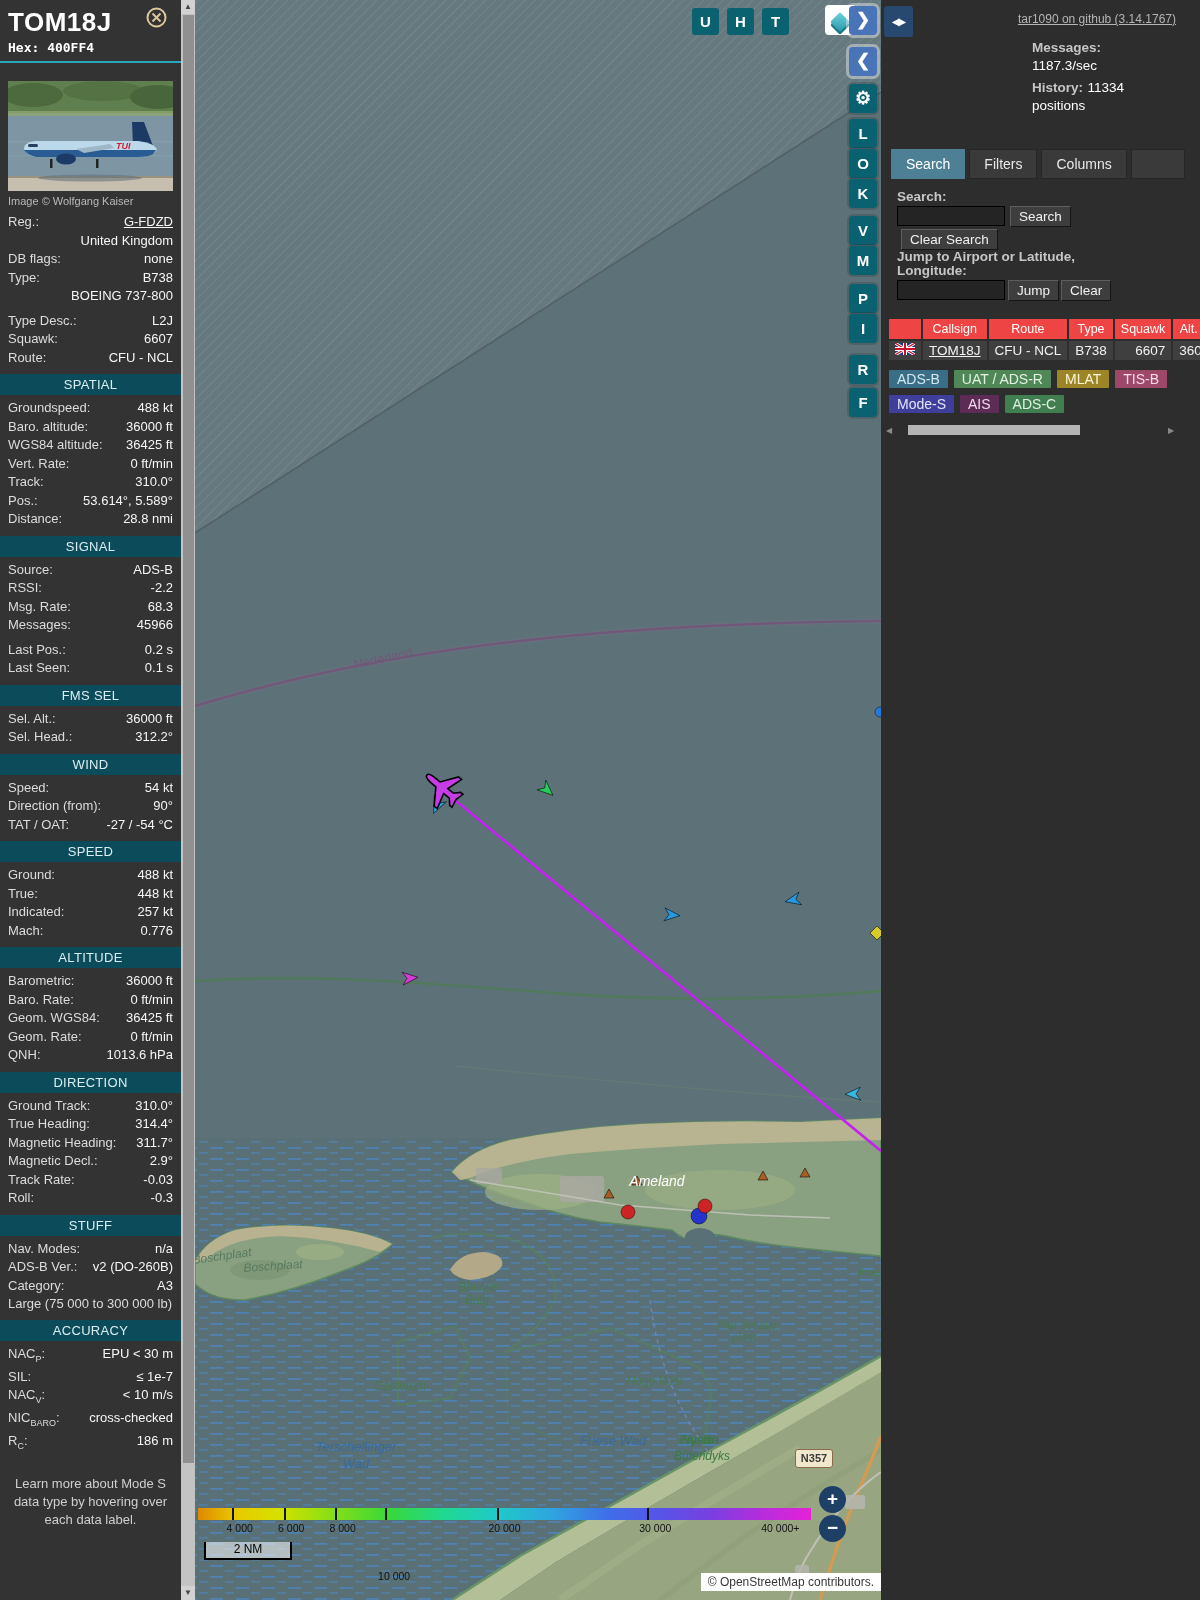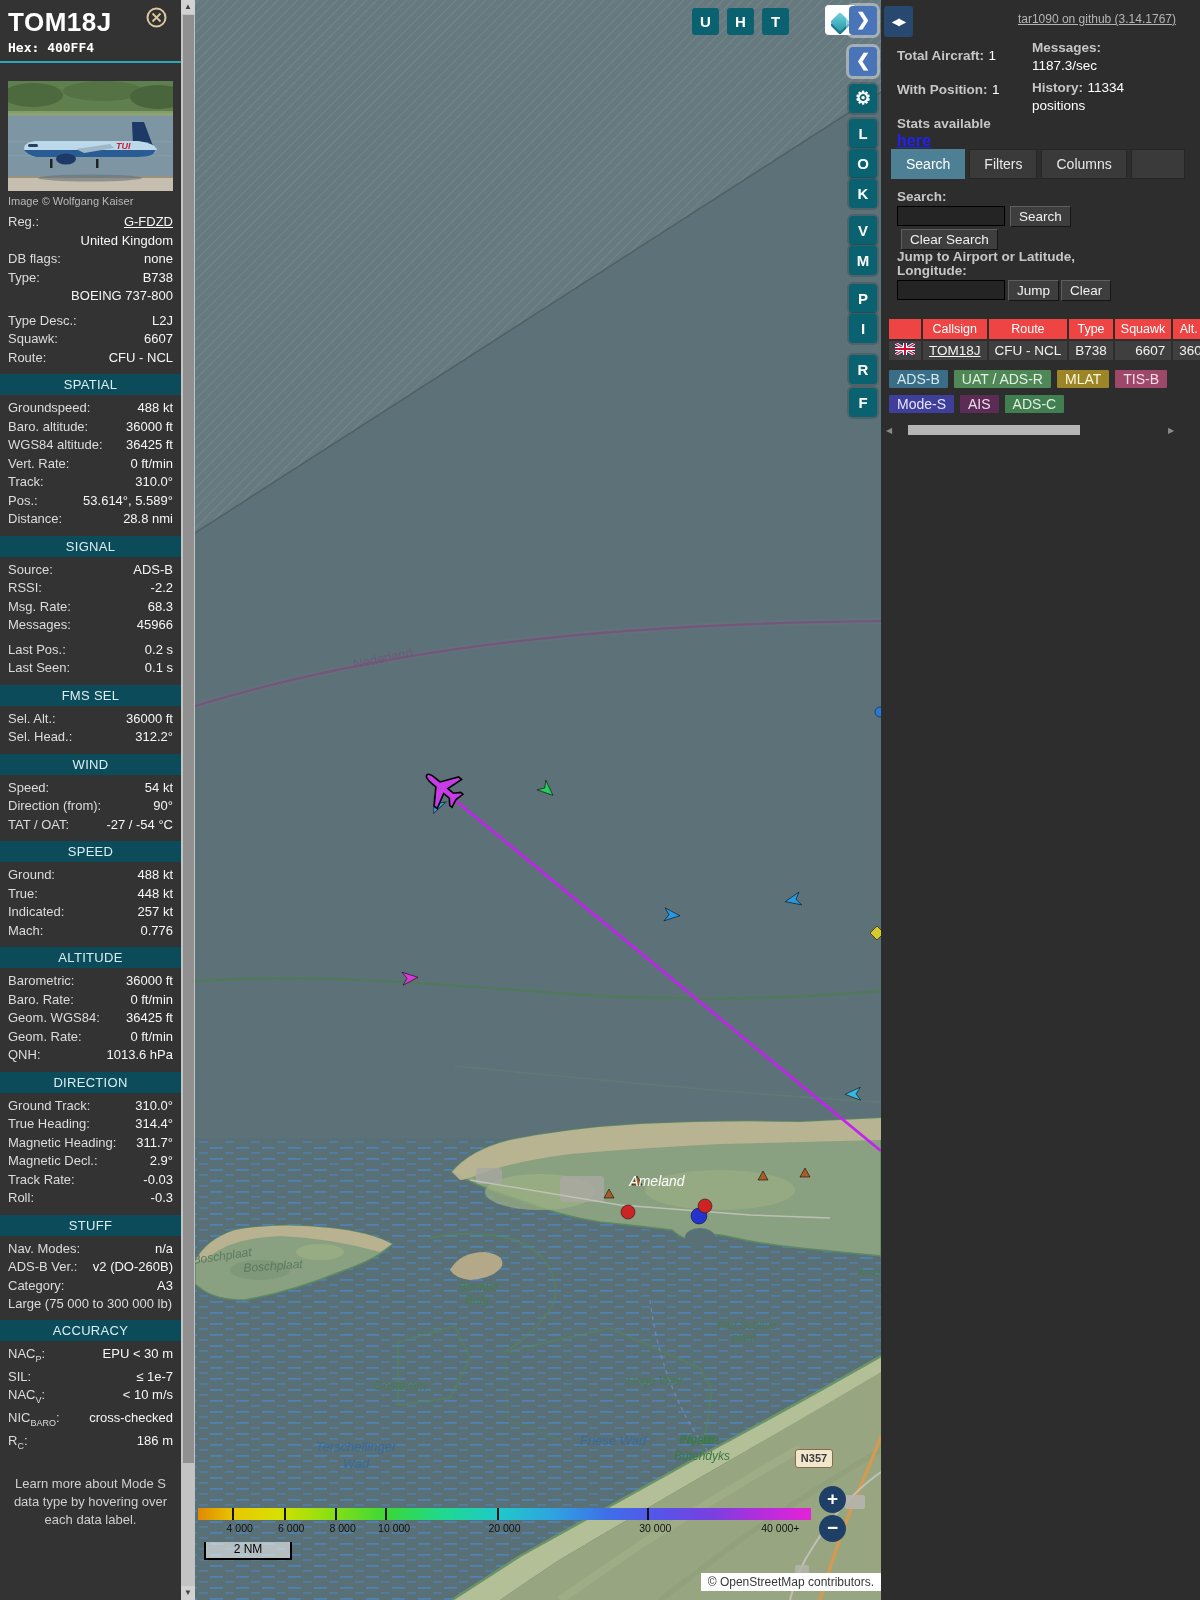--- a/index.html
+++ b/index.html
@@ -469,43 +469,37 @@
 
   <div id="alt-bar"></div>
   <div id="alt-ticks">
       <div class="alt-tick" style="left: 36.715px;"></div>
       <div class="alt-lbl" style="left: 44.684px;">4 000</div>
       <div class="alt-tick" style="left: 89.433px;"></div>
       <div class="alt-lbl" style="left: 96.176px;">6 000</div>
       <div class="alt-tick" style="left: 140.312px;"></div>
       <div class="alt-lbl" style="left: 147.668px;">8 000</div>
       <div class="alt-tick" style="left: 189.965px;"></div>
-      <div class="alt-lbl" style="left: 199.16px;">10 000</div>
+      <div class="alt-lbl" style="left: 199.16px; margin-top: 48px;">10 000</div>
       <div class="alt-tick" style="left: 302.144px;"></div>
       <div class="alt-lbl" style="left: 309.5px;">20 000</div>
       <div class="alt-tick" style="left: 452.329px;"></div>
       <div class="alt-lbl" style="left: 460.298px;">30 000</div>
       <div class="alt-lbl" style="left: 585.35px;">40 000+</div>
     </div>
   <div class="zoombtn" style="top:1486px">+</div>
   <div class="zoombtn" style="top:1515px">−</div>
   <div id="scalebar">2 NM</div>
   <div id="attrib">© OpenStreetMap contributors.</div>
 </div>
 
 <div id="rpanel">
   <div id="toggle-btn"><span>◀▶</span></div>
   <div id="gh-link">tar1090 on github (3.14.1767)</div>
 
-  <div id="stats-c1">
-    <div><span class="statlbl">Total Aircraft:</span> <span class="statval">1</span></div>
-    <div><span class="statlbl">With Position:</span> <span class="statval">1</span></div>
-    <div style="margin-bottom:0"><span class="statlbl">Stats available</span><br>
-      <span id="here-link">here</span></div>
-  </div>
   <div id="stats-c2">
     <div><span class="statlbl">Messages:</span><br>
       <span class="statval">1187.3/sec</span></div>
     <div style="margin-top:4px"><span class="statlbl">History:</span> <span class="statval">11334</span><br>
       <span class="statval">positions</span></div>
   </div>
 
   <div id="tabs">
     <div class="tab active">Search</div>
     <div class="tab">Filters</div>

